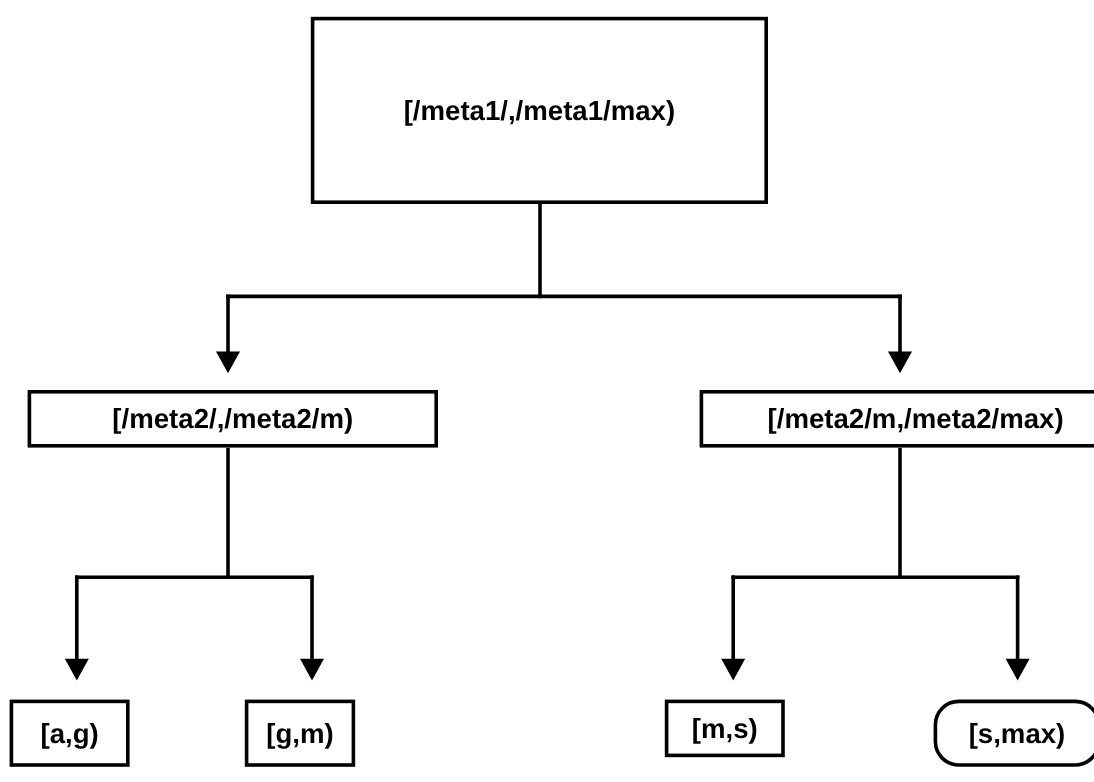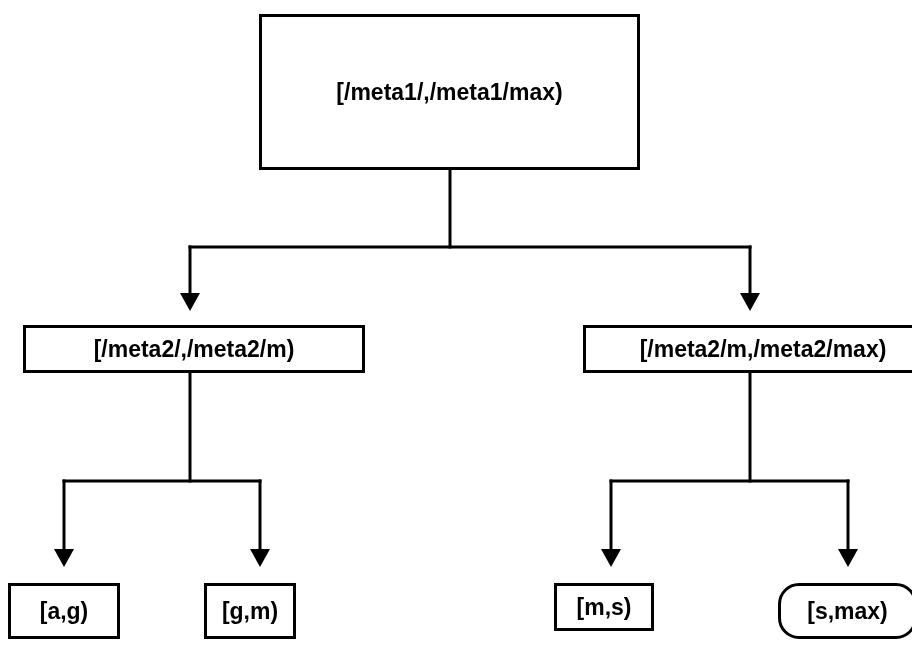--- a/index.html
+++ b/index.html
@@ -41,21 +41,21 @@
     align-items: center;
     justify-content: center;
     font-size: 23px;
     font-weight: bold;
     white-space: nowrap;
     letter-spacing: 0px;
   }
   .node-root   { left: 259px; top: 14px;  width: 381px; height: 156px; }
   .node-l      { left: 23px;  top: 325px; width: 342px; height: 48px;  }
   .node-r      { left: 583px; top: 325px; width: 360px; height: 48px;  }
-  .node-ag     { left: 8px;   top: 583px; width: 112px; height: 56px; text-align: center;  }
+  .node-ag     { left: 8px;   top: 583px; width: 100px; height: 56px; text-align: center;  }
   .node-gm     { left: 204px; top: 583px; width: 92px; height: 56px;  }
   .node-ms     { left: 554px; top: 583px; width: 100px; height: 48px;  }
   .node-smax   { left: 778px; top: 583px; width: 139px; height: 56px; border-radius: 21px;  }
 </style>
 </head>
 <body>
 
 <div class="canvas">
 
   <svg class="edges" viewBox="0 0 912 652" xmlns="http://www.w3.org/2000/svg">

